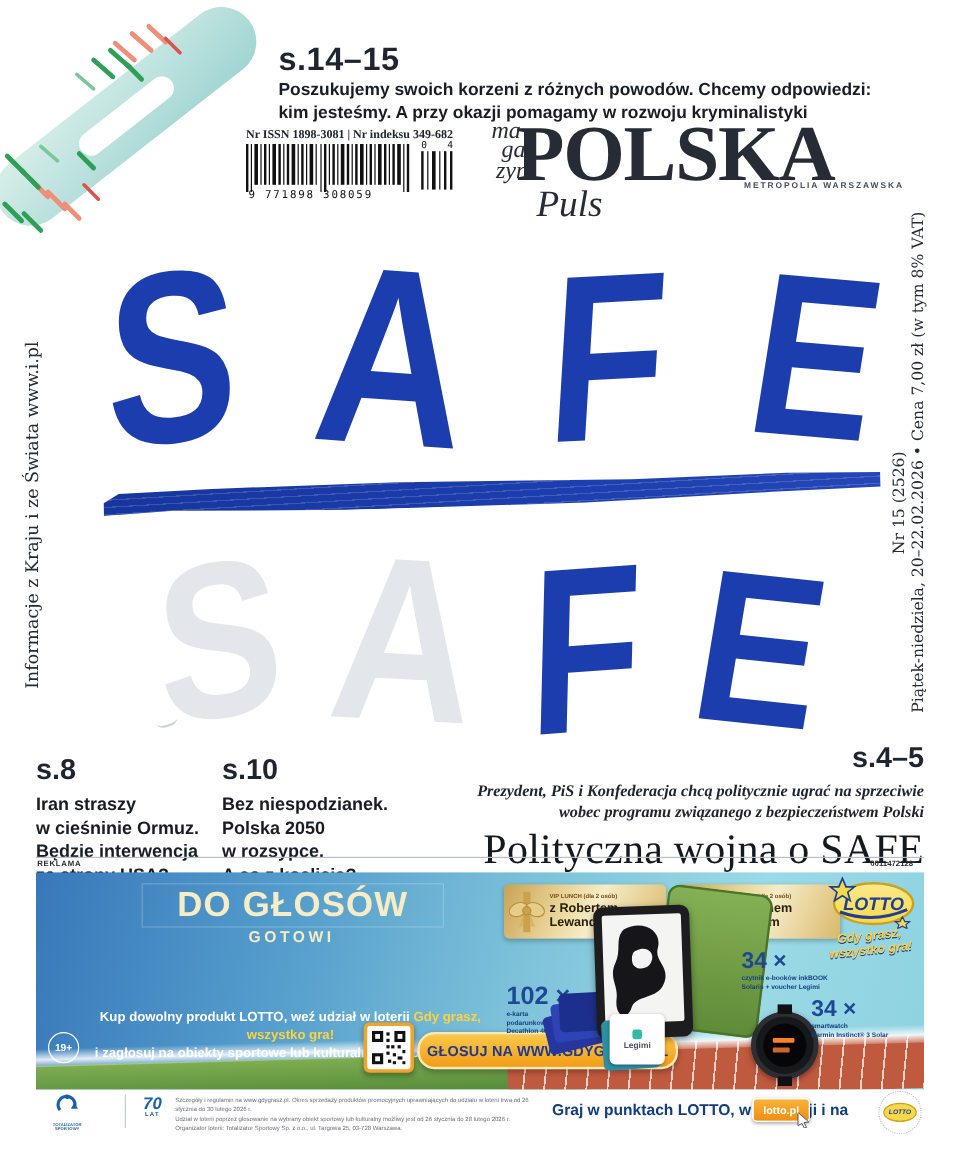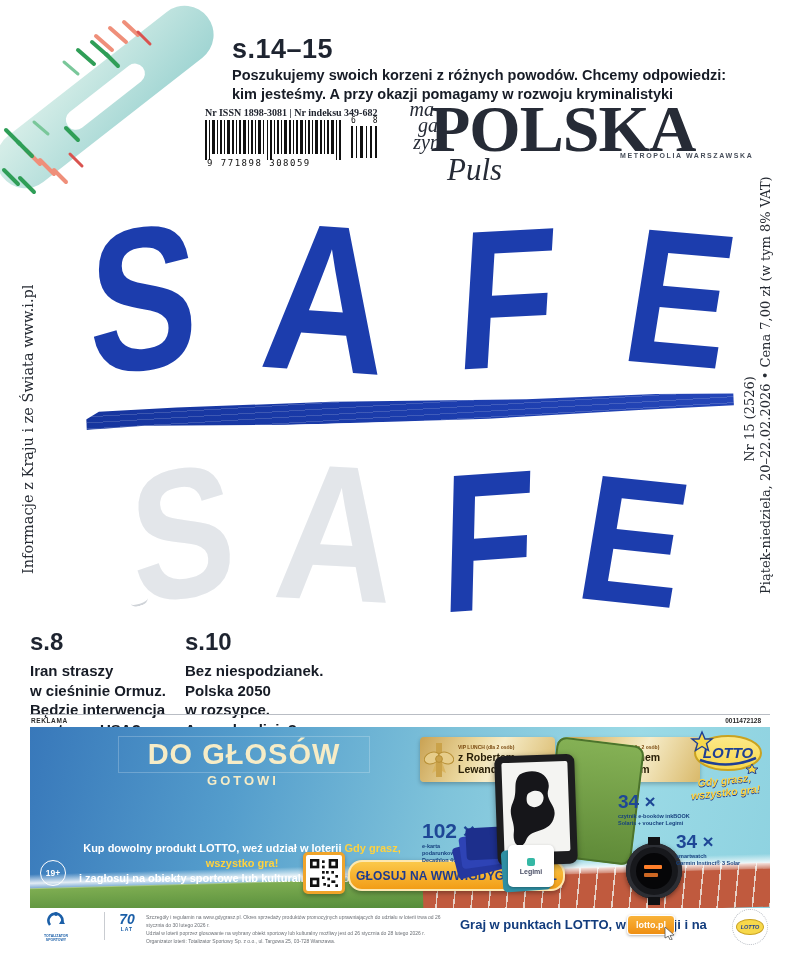--- a/index.html
+++ b/index.html
@@ -255,21 +255,21 @@
           <rect x="134" y="0" width="2" height="40"></rect>
         <rect x="146" y="6" width="2" height="32"></rect>
           <rect x="151" y="6" width="1" height="32"></rect>
         <rect x="155" y="6" width="3" height="32"></rect>
           <rect x="161" y="6" width="1" height="32"></rect>
         <rect x="165" y="6" width="2" height="32"></rect>
           <rect x="170" y="6" width="2" height="32"></rect>
       </g>
     </svg>
     <div class="barcode-digits">9 771898 308059</div>
-    <div class="addon-digits">6 8</div>
+    <div class="addon-digits">0 4</div>
   </div>
 
   <div class="abs magazyn">
     <div>ma</div>
     <div>ga</div>
     <div>zyn</div>
   </div>
   <div class="abs polska">POLSKA</div>
   <div class="abs puls">Puls</div>
   <div class="abs region">METROPOLIA WARSZAWSKA</div>
@@ -305,20 +305,28 @@
     </div>
   </div>
   <div class="abs teaser2">
     <div class="tref">s.10</div>
     <div class="tlines">
       <div>Bez niespodzianek.</div>
       <div>Polska 2050</div>
       <div>w rozsypce.</div>
       <div>A co z koalicją?</div>
     </div>
+  </div>
+  <div class="abs teaser3">
+    <div class="tref">s.4–5</div>
+    <div class="kicker">
+      <div>Prezydent, PiS i Konfederacja chcą politycznie ugrać na sprzeciwie</div>
+      <div>wobec programu związanego z bezpieczeństwem Polski</div>
+    </div>
+    <div class="big-headline">Polityczna wojna o SAFE</div>
   </div>
 
   <div class="abs sep"></div>
   <div class="abs rek-label">REKLAMA</div>
   <div class="abs rek-code">0011472128</div>
 
   <div class="abs ad">
     <div class="ground">
       <div class="grass"></div>
       <div class="track"></div>

